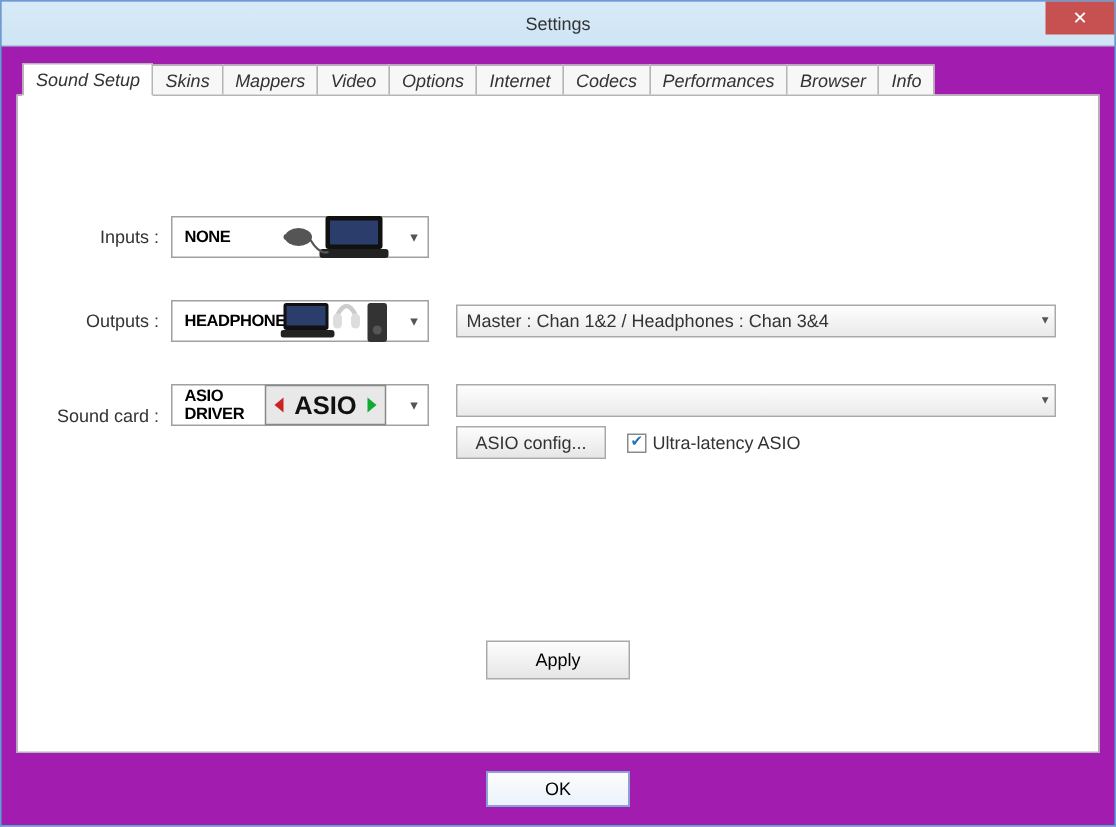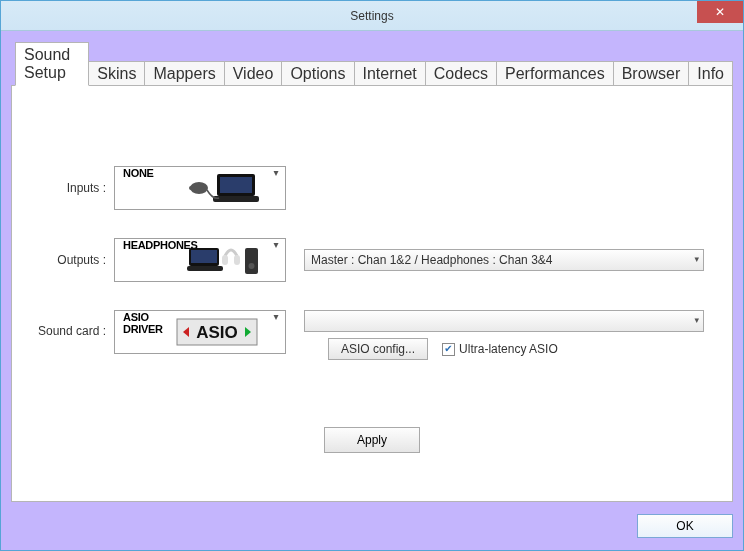--- a/index.html
+++ b/index.html
@@ -6,21 +6,21 @@
   html, body { margin: 0; padding: 0; }
   body {
     font-family: "Segoe UI", Tahoma, sans-serif;
     font-size: 12px;
     background: #fff;
   }
   .window {
     width: 744px;
     height: 551px;
     border: 1px solid #56a5d6;
-    background: #c4b5fd;
+    background: #a21caf;
     position: relative;
     display: flex;
     flex-direction: column;
   }
   .titlebar {
     height: 30px;
     background: linear-gradient(#d7eaf7, #cfe5f5);
     border-bottom: 1px solid #a8c8dc;
     display: flex;
     align-items: center;
@@ -57,25 +57,26 @@
     display: flex;
     align-items: flex-end;
     gap: 0;
     margin-left: 4px;
   }
   .tab {
     padding: 3px 8px;
     border: 1px solid #b5b5b5;
     border-bottom: none;
     background: #f7f7f7;
-    font-size: 16px;
+    font-size: 12px;
     cursor: pointer;
     position: relative;
     top: 1px;
     color: #333;
+    font-style: italic;
   }
   .tab.active {
     background: #fff;
     z-index: 2;
     top: 1px;
     border-bottom: 1px solid #fff;
   }
   .tab + .tab { margin-left: -1px; }
   .panel {
     border: 1px solid #b5b5b5;
@@ -92,25 +93,25 @@
   .row.soundcard { margin-bottom: 10px; align-items: flex-start; }
   .row-label {
     width: 78px;
     text-align: right;
     padding-right: 8px;
     color: #333;
     font-size: 12px;
   }
   .sel-box {
     width: 172px;
-    height: 44px;
+    height: 28px;
     border: 1px solid #a0a0a0;
     background: #fff;
     display: flex;
-    align-items: flex-start;
+    align-items: center;
     position: relative;
     cursor: pointer;
   }
   .sel-text {
     font-weight: 900;
     font-family: Arial, sans-serif;
     font-size: 11px;
     padding-left: 8px;
     width: 66px;
     line-height: 1.1;
@@ -153,21 +154,20 @@
     right: 4px;
     top: 4px;
     font-size: 9px;
     color: #555;
   }
   .sub-row {
     display: flex;
     align-items: center;
     gap: 14px;
     margin-top: 6px;
-    margin-left: 24px;
   }
   .btn {
     border: 1px solid #a9a9a9;
     background: linear-gradient(#fdfdfd, #e6e6e6);
     padding: 3px 12px;
     font-size: 12px;
     cursor: pointer;
     color: #333;
     min-width: 80px;
     text-align: center;
@@ -204,21 +204,21 @@
     min-width: 96px;
     padding: 5px 14px;
     text-align: center;
     font-size: 12px;
     cursor: pointer;
   }
   .ok-bar {
     height: 48px;
     display: flex;
     align-items: center;
-    justify-content: flex-end;
+    justify-content: center;
   }
   .ok-btn {
     border: 1px solid #7aa7d6;
     background: linear-gradient(#fdfdfd, #e9f2fb);
     min-width: 96px;
     padding: 4px 0;
     text-align: center;
     font-size: 12px;
     cursor: pointer;
   }

